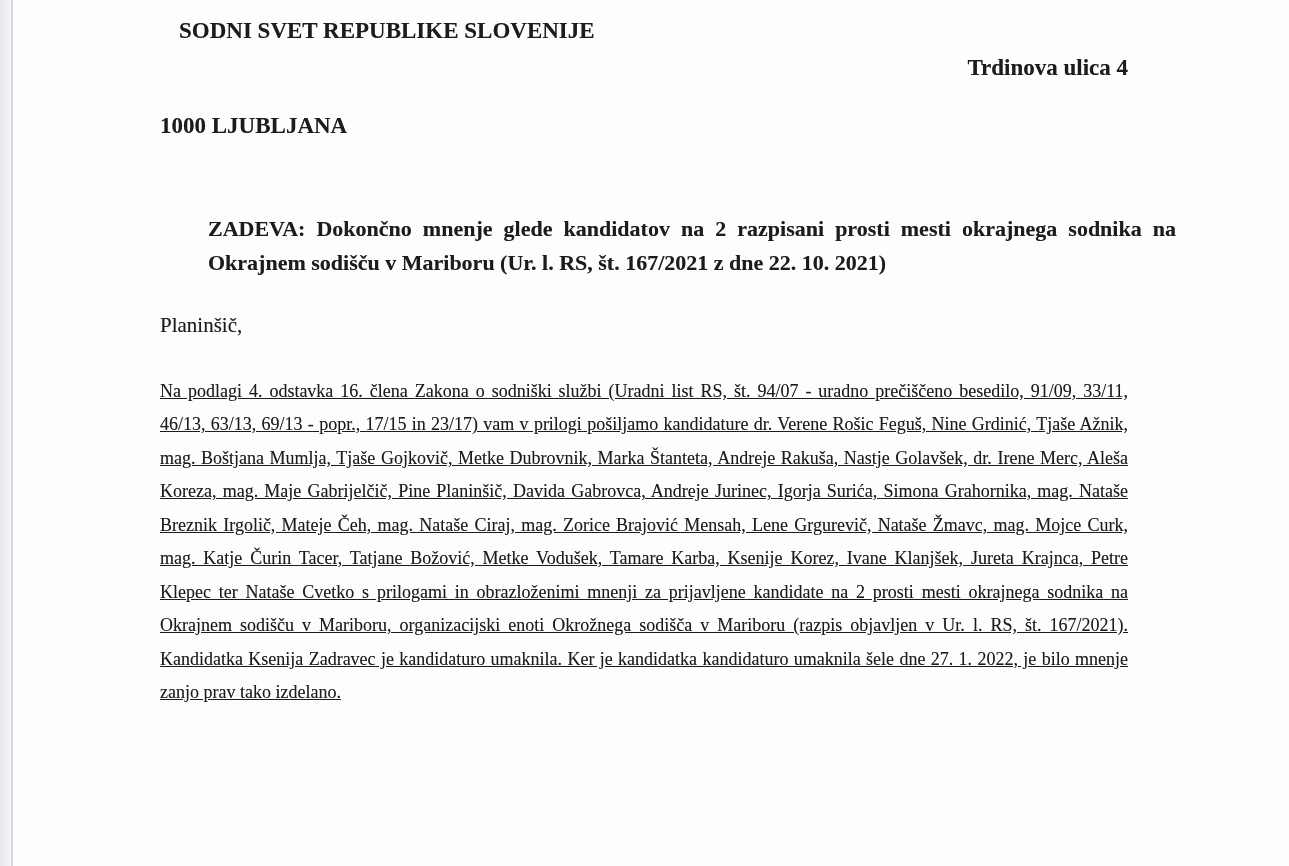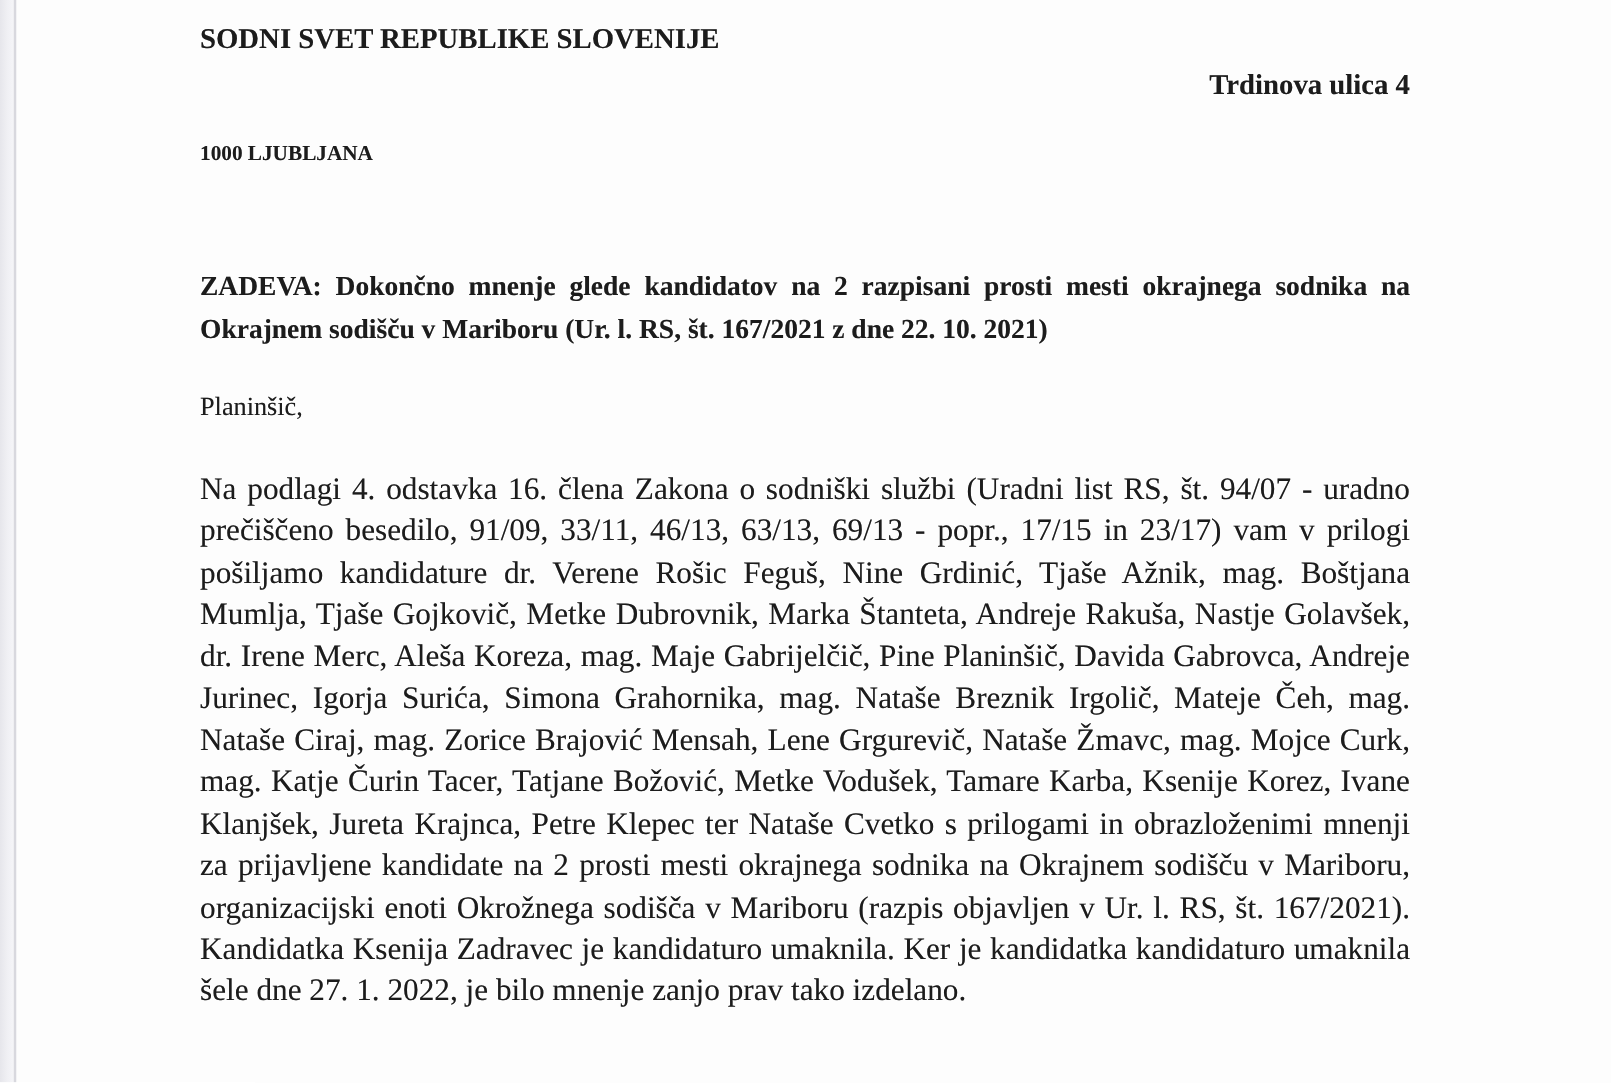--- a/index.html
+++ b/index.html
@@ -33,39 +33,41 @@
     left: 160px;
     width: 968px;
     top: 0;
   }
   .txt {
     position: absolute;
     left: 0;
     width: 968px;
     text-shadow: 0 0 0.5px rgba(20,20,20,0.4);
   }
-  .sender-name   { top: 18px;  font-size: 23px; font-weight: bold; }
+  .sender-name   { top: 18px;  font-size: 23px; font-weight: bold; margin-left: 19px; }
   .sender-street { top: 55px;  font-size: 23px; font-weight: bold; text-align: right; }
-  .sender-city   { top: 113px; font-size: 17px; font-weight: bold; }
+  .sender-city   { top: 113px; font-size: 23px; font-weight: bold; }
   .subject {
     top: 212px;
     font-size: 22px;
     font-weight: bold;
     line-height: 33.5px;
     text-align: justify;
+    margin-left: 48px;
   }
   .salutation {
     top: 313px;
     font-size: 21px;
   }
   .body-par {
     top: 375px;
-    font-size: 25px;
+    font-size: 18px;
     line-height: 33.45px;
     text-align: justify;
+    text-decoration: underline;
   }
 </style>
 </head>
 <body>
 
 <div class="screen">
   <div class="edge-strip"></div>
   <div class="edge-line"></div>
 
   <div class="content">

